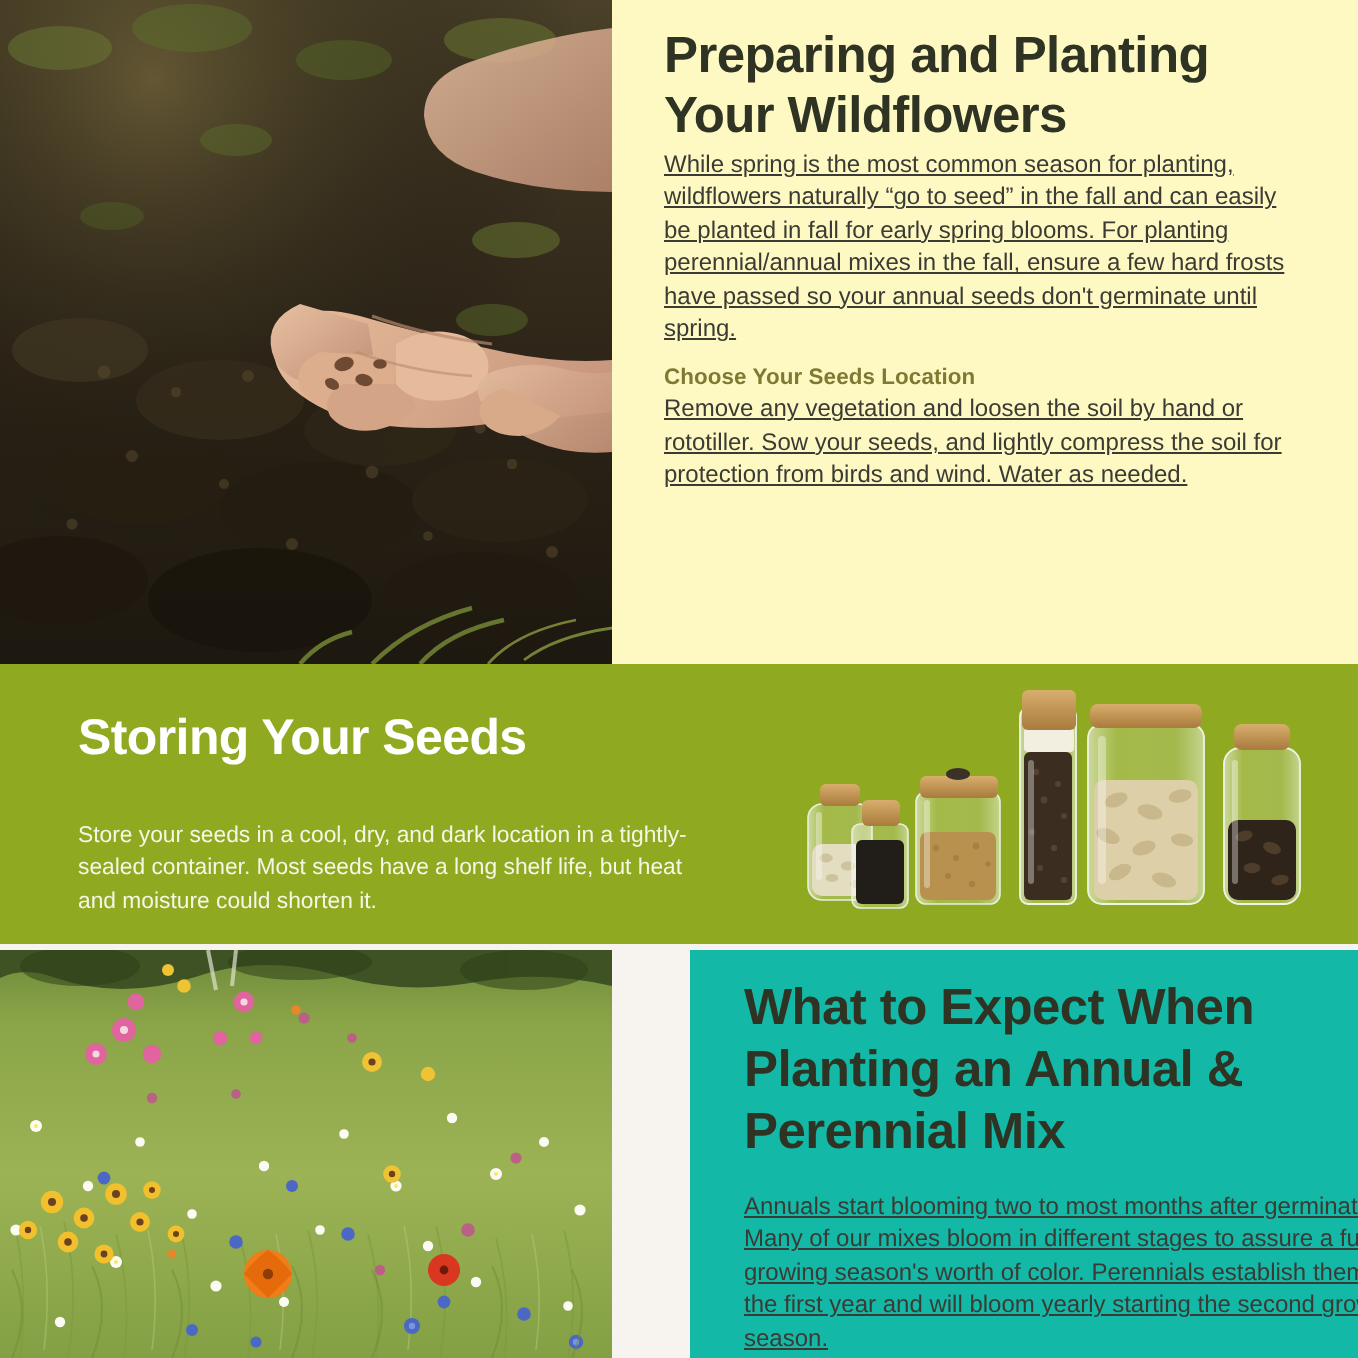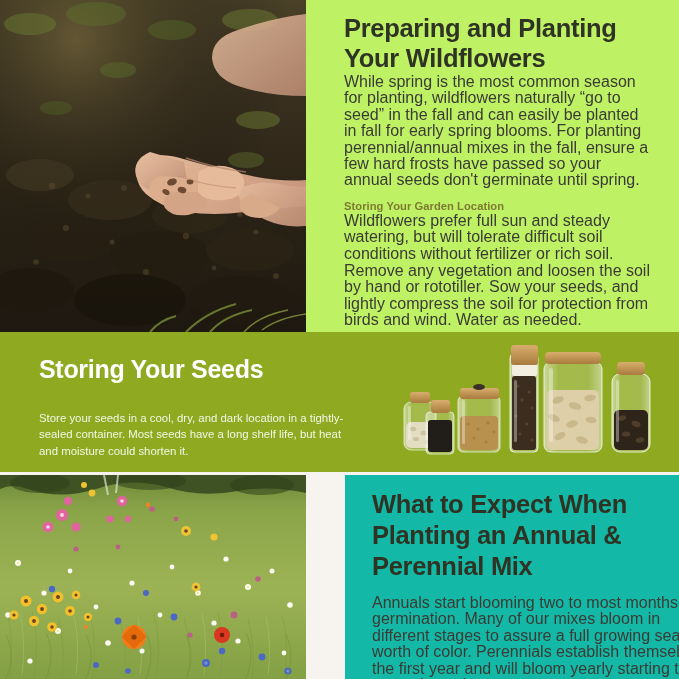--- a/index.html
+++ b/index.html
@@ -13,34 +13,35 @@
 
   
   .photo { position:absolute; overflow:hidden; }
   .photo svg { display:block; width:100%; height:100%; }
 
   
   #soil-photo { left:0; top:0; width:306px; height:332px; }
 
   #top-text {
     position:absolute; left:306px; top:0; width:373px; height:404px;
-    background:#bef264; padding:13px 27px 0 38px;
+    background:#fef9c3; padding:13px 27px 0 26px;
   }
   .h1 {
     font-size:25.5px; line-height:30px; font-weight:bold;
     color:#2f3324; letter-spacing:-0.3px;
   }
   .sub {
     font-size:11.2px; font-weight:bold; color:#7e7a33;
     margin-top:13px; letter-spacing:0.05px;
   }
   .sub.tight { margin-top:11px; }
   .body {
-    font-size:16px; line-height:16.4px; color:#3b3b35;
+    font-size:12px; line-height:16.4px; color:#3b3b35;
     margin-top:1px;
+    text-decoration:underline;
   }
 
   
   #green-band {
     position:absolute; left:0; top:332px; width:679px; height:140px;
     background:#8faa20; overflow:hidden;padding-left:40px;
   }
   #green-text {
     position:absolute; left:39px; top:23px; width:305px;
   }
@@ -177,22 +178,21 @@
         <path d="M262 330 Q278 318 306 314"></path>
       </g>
     </svg>
   </div>
 
   <div id="top-text">
     <h1 class="h1">Preparing and Planting Your Wildflowers</h1>
 
     <p class="body">While spring is the most common season for planting, wildflowers naturally “go to seed” in the fall and can easily be planted in fall for early spring blooms. For planting perennial/annual mixes in the fall, ensure a few hard frosts have passed so your annual seeds don't germinate until spring.</p>
 
-    <div class="sub tight">Storing Your Garden Location</div>
-    <p class="body">Wildflowers prefer full sun and steady watering, but will tolerate difficult soil conditions without fertilizer or rich soil.</p>
+    <div class="sub tight">Choose Your Seeds Location</div>
 
     <p class="body">Remove any vegetation and loosen the soil by hand or rototiller. Sow your seeds, and lightly compress the soil for protection from birds and wind. Water as needed.</p>
   </div>
 
   <div id="green-band">
 
     <div id="green-text">
       <h2 class="h2">Storing Your Seeds</h2>
       <p class="body-light">Store your seeds in a cool, dry, and dark location in a tightly-sealed container. Most seeds have a long shelf life, but heat and moisture could shorten it.</p>
     </div>

